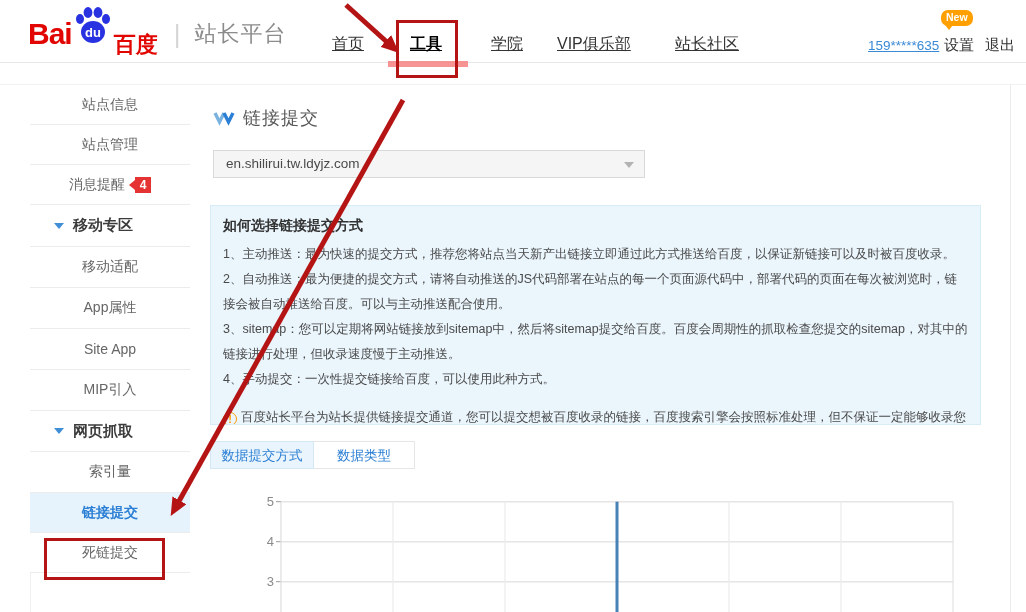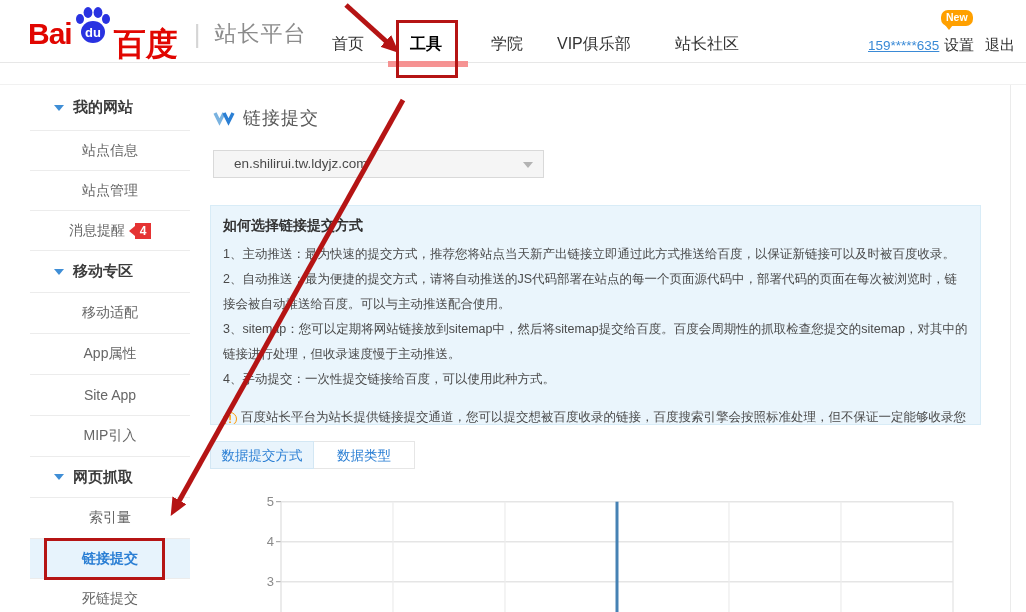--- a/index.html
+++ b/index.html
@@ -5,24 +5,24 @@
   * { margin:0; padding:0; box-sizing:border-box; }
   html,body { background:#fff; }
   body { font-family:"Liberation Sans","DejaVu Sans",sans-serif; }
   #page { position:relative; width:1026px; height:612px; background:#fff; overflow:hidden; margin:0 auto; }
 
   
   .header { position:absolute; left:0; top:0; width:1026px; height:63px; background:#fff; border-bottom:1px solid #e7e7e7;padding-left:14px; }
   .logo-wrap { position:absolute; left:28px; top:12px; height:44px; display:flex; align-items:center; cursor:pointer; }
   .logo-bai { color:#e10601; font-weight:bold; font-size:30px; letter-spacing:-1px; }
   .logo-paw { position:relative; width:40px; height:42px; margin:-10px 1px 4px 1px; }
-  .logo-cn { color:#e10601; font-weight:bold; font-size:32px;margin-top:21px; }
+  .logo-cn { color:#e10601; font-weight:bold; font-size:22px;margin-top:21px; }
   .logo-divider { color:#d5d5d5; font-size:26px; font-weight:200; margin:0 14px 0 16px; }
   .logo-platform { color:#8c8c8c; font-size:22px; letter-spacing:1px; }
-  .nav-item { position:absolute; top:34px; font-size:16px; color:#333; cursor:pointer; white-space:nowrap; }
+  .nav-item { position:absolute; top:34px; font-size:16px; color:#333; cursor:pointer; white-space:nowrap;text-decoration:underline; }
   .nav-item.active { font-weight:bold; color:#000; }
   .nav-underline { position:absolute; left:388px; top:61px; width:80px; height:6px; background:#f58787; opacity:.9; }
   .user-phone { position:absolute; left:868px; top:38px; font-size:13.5px; color:#3a8ad6; cursor:pointer;text-decoration:underline; }
   .user-link { position:absolute; top:36px; font-size:15px; color:#333; cursor:pointer; }
   .new-badge { position:absolute; left:941px; top:10px; background:#ffa000; color:#fff; font-size:10.5px; font-weight:bold; padding:2px 5px 3px 5px; border-radius:7px; line-height:11px; }
   .new-badge:after { content:""; position:absolute; left:4px; bottom:-4px; border:4px solid transparent; border-top:5px solid #ffa000; border-bottom:0; }
 
   
   .content-topline { position:absolute; left:0; top:84px; width:1026px; height:1px; background:#f1f1f1; }
   .sidebar-leftline { position:absolute; left:30px; top:85px; width:1px; height:527px; background:#efefef; }
@@ -36,21 +36,21 @@
   .sb-group-label { font-size:15px; font-weight:bold; color:#3c3c3c; }
   .sb-item { justify-content:center; font-size:14px; color:#666; }
   .sb-item.active { background:#e7f3fc; color:#2b7fd4; font-weight:bold; }
   .sb-badge-wrap { display:flex; align-items:center; margin-left:4px; }
   .sb-badge-arrow { width:0; height:0; border-top:5px solid transparent; border-bottom:5px solid transparent; border-right:6px solid #e53333; }
   .sb-badge { background:#e53333; color:#fff; font-size:12px; font-weight:bold; width:16px; height:16px; line-height:16px; text-align:center; }
 
   
   .page-title-row { position:absolute; left:213px; top:106px; display:flex; align-items:center; }
   .page-title { font-size:18px; color:#595959; margin-left:8px; letter-spacing:1px; }
-  .site-select { position:absolute; left:213px; top:150px; width:331px; height:28px; background:#f5f5f5; border:1px solid #d9d9d9; font-size:13.5px; color:#4a4a4a; line-height:26px; padding-left:20px; cursor:pointer; }
+  .site-select { position:absolute; left:213px; top:150px; width:432px; height:28px; background:#f5f5f5; border:1px solid #d9d9d9; font-size:13.5px; color:#4a4a4a; line-height:26px; padding-left:12px; cursor:pointer; }
   .site-select .caret { position:absolute; right:10px; top:11px; width:0; height:0; border-left:5px solid transparent; border-right:5px solid transparent; border-top:6px solid #b3b3b3; }
 
   .info-box { position:absolute; left:210px; top:205px; width:771px; height:220px; background:#eaf5fc; border:1px solid #d8ecf7; padding:11px 12px; overflow:hidden; }
   .info-title { font-size:14px; font-weight:bold; color:#333; margin-bottom:7px; }
   .info-line { font-size:12.5px; color:#4a4a4a; line-height:25px; }
   .info-notice { font-size:12.5px; color:#4a4a4a; line-height:25px; margin-top:13px; }
   .warn-ico { display:inline-block; width:14px; height:14px; border:1px solid #f90; border-radius:50%; color:#f90; font-size:11px; font-weight:bold; text-align:center; line-height:13px; margin-right:4px; vertical-align:-2px; }
 
   .tabs { position:absolute; left:210px; top:441px; display:flex; }
   .tab { height:28px; line-height:27px; text-align:center; font-size:13.5px; color:#2b7fd4; cursor:pointer; }
@@ -98,24 +98,20 @@
     <span class="new-badge">New</span>
     <span class="user-link" style="left:944px">设置</span>
     <span class="user-link" style="left:985px">退出</span>
   </div>
 
   <div class="content-topline"></div>
   <div class="sidebar-leftline"></div>
   <div class="main-rightline"></div>
 
   <div class="sidebar">
-    <div class="sb-row sb-group" style="height:46px">
-      <span class="sb-tri"></span>
-      <span class="sb-group-label">我的网站</span>
-    </div>
     <div class="sb-row sb-item" style="height:40px">
       <span>站点信息</span>
     </div>
     <div class="sb-row sb-item" style="height:40px">
       <span>站点管理</span>
     </div>
     <div class="sb-row sb-item" style="height:40px">
       <span>消息提醒</span>
       <span class="sb-badge-wrap">
         <span class="sb-badge-arrow"></span>

